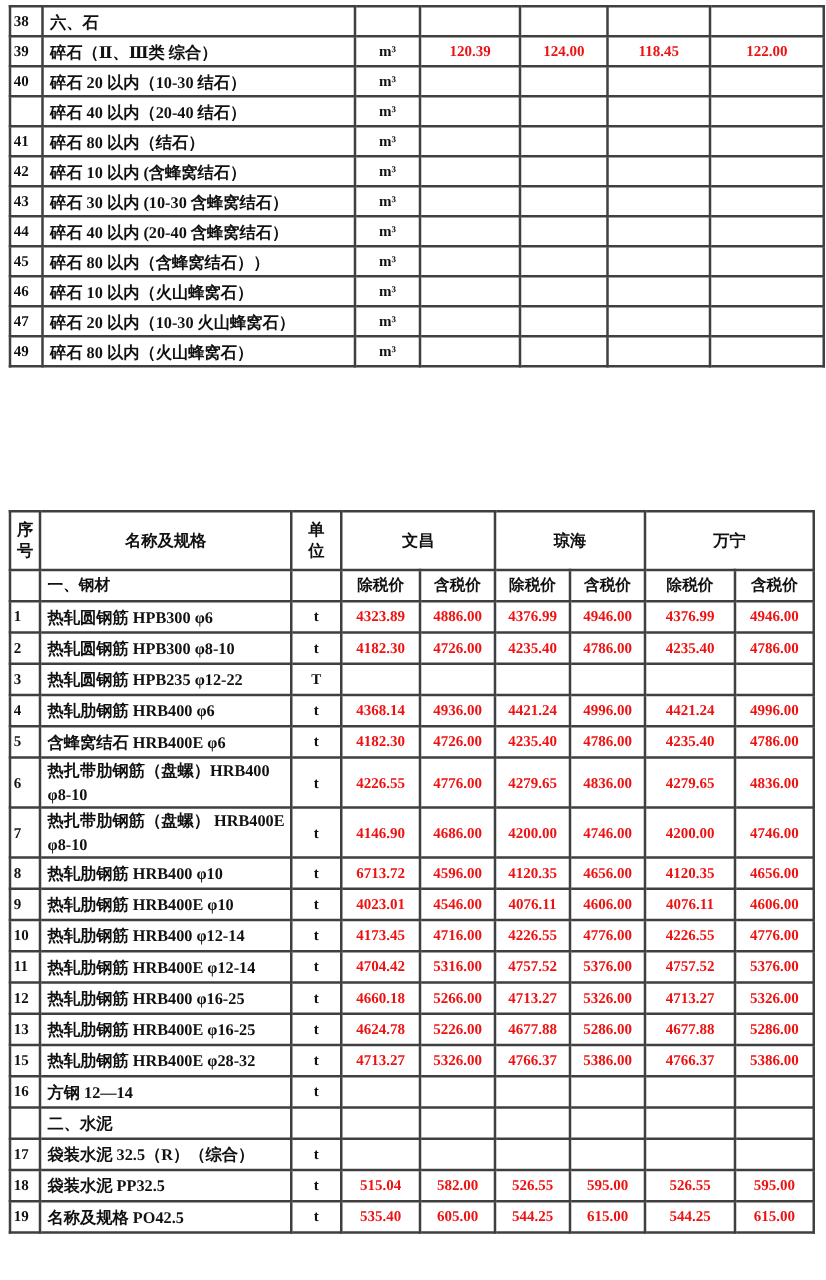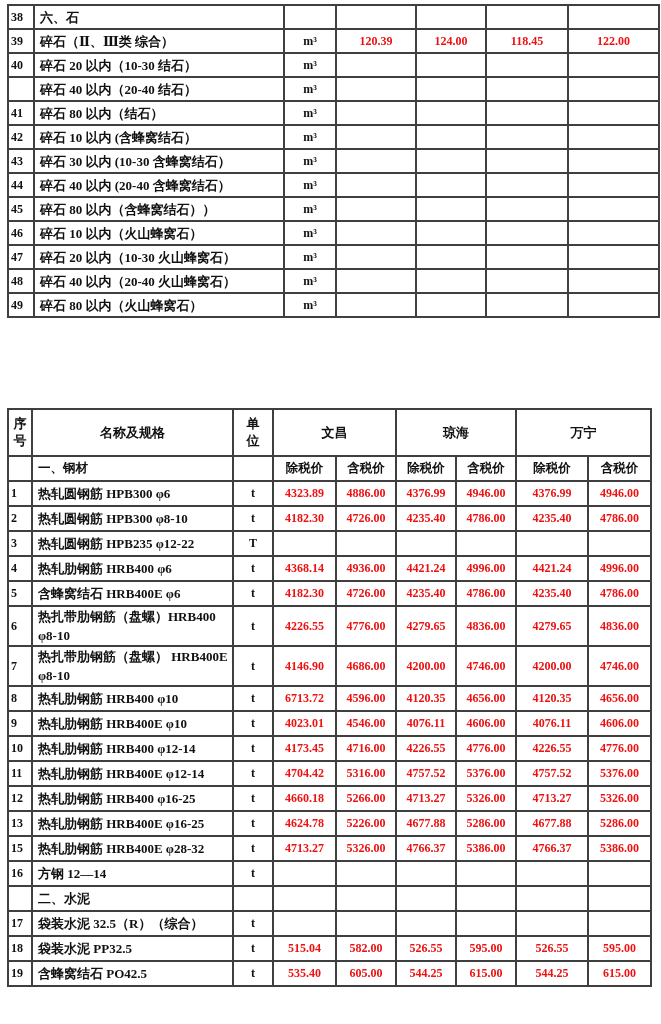--- a/index.html
+++ b/index.html
@@ -142,29 +142,20 @@
         <tr>
           <td class="c">47</td>
           <td class="n">碎石 20 以内（10-30 火山蜂窝石）</td>
           <td class="u">m³</td>
           <td class="p"></td>
           <td class="p"></td>
           <td class="p"></td>
           <td class="p"></td>
         </tr>
         <tr>
-          <td class="c">48</td>
-          <td class="n">碎石 40 以内（20-40 火山蜂窝石）</td>
-          <td class="u">m³</td>
-          <td class="p"></td>
-          <td class="p"></td>
-          <td class="p"></td>
-          <td class="p"></td>
-        </tr>
-        <tr>
           <td class="c">49</td>
           <td class="n">碎石 80 以内（火山蜂窝石）</td>
           <td class="u">m³</td>
           <td class="p"></td>
           <td class="p"></td>
           <td class="p"></td>
           <td class="p"></td>
         </tr>
       </tbody>
   </table>
@@ -396,21 +387,21 @@
           <td class="u">t</td>
           <td class="p">515.04</td>
           <td class="p">582.00</td>
           <td class="p">526.55</td>
           <td class="p">595.00</td>
           <td class="p">526.55</td>
           <td class="p">595.00</td>
         </tr>
         <tr>
           <td class="c">19</td>
-          <td class="n">含蜂窝结石 PO42.5</td>
+          <td class="n">名称及规格 PO42.5</td>
           <td class="u">t</td>
           <td class="p">535.40</td>
           <td class="p">605.00</td>
           <td class="p">544.25</td>
           <td class="p">615.00</td>
           <td class="p">544.25</td>
           <td class="p">615.00</td>
         </tr>
       </tbody>
   </table>

